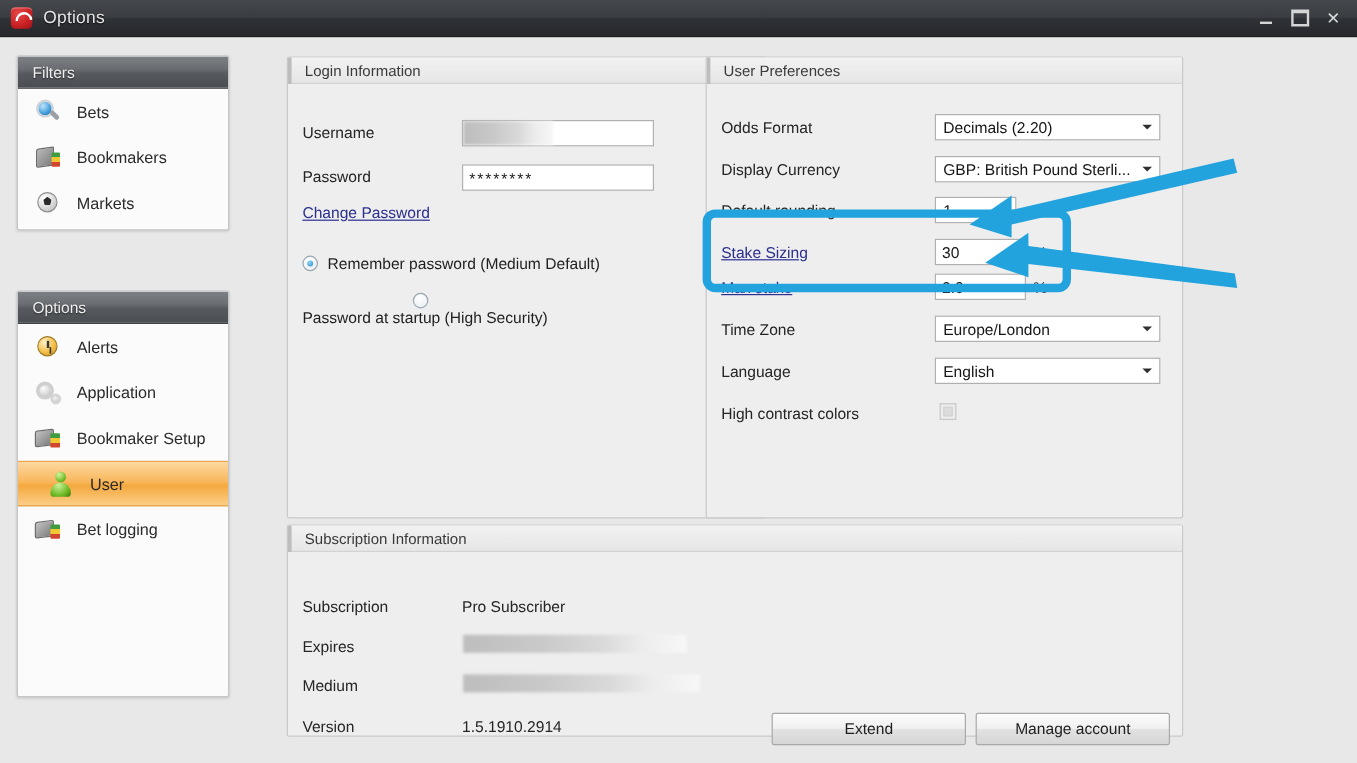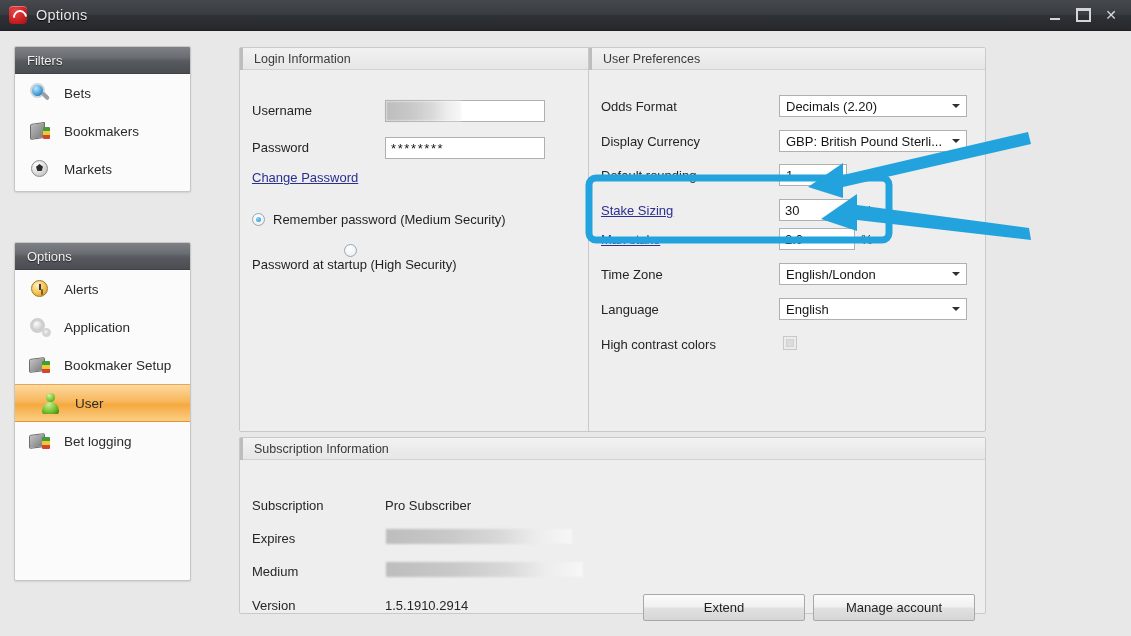--- a/index.html
+++ b/index.html
@@ -242,21 +242,21 @@
 
     <div class="frow" style="left:12px;top:70px;">
       <span class="flabel">Password</span>
     </div>
     <div class="ftext" style="position:absolute;left:145px;top:67px;width:160px;letter-spacing:1.6px;">********</div>
 
     <div class="flabel link" style="position:absolute;left:12px;top:100px;font-size:13px;">Change Password</div>
 
     <div class="radio-row" style="position:absolute;left:12px;top:142px;">
       <span class="radio on"></span>
-      <span>Remember password (Medium Security)</span>
+      <span>Remember password (Medium Default)</span>
     </div>
     <div class="radio-row" style="position:absolute;left:12px;top:174px;flex-direction:column;">
       <span class="radio"></span>
       <span>Password at startup (High Security)</span>
     </div>
   </div>
 </div>
 
 <div class="gbox" style="left:588px;top:47px;width:398px;height:385px;">
   <div class="gb-head">User Preferences</div>
@@ -283,21 +283,21 @@
     <div class="flabel link" style="position:absolute;left:12px;top:133px;">Stake Sizing</div>
     <div class="ftext" style="position:absolute;left:190px;top:129px;width:76px;">30</div>
     <div class="unit" style="position:absolute;left:272px;top:133px;">%</div>
 
     <div class="flabel link" style="position:absolute;left:12px;top:162px;">Max stake</div>
     <div class="ftext" style="position:absolute;left:190px;top:158px;width:76px;">2.0</div>
     <div class="unit" style="position:absolute;left:272px;top:162px;">%</div>
 
     <div class="flabel" style="position:absolute;left:12px;top:197px;">Time Zone</div>
     <div class="fcombo" style="position:absolute;left:190px;top:193px;width:188px;">
-      <span>English/London</span>
+      <span>Europe/London</span>
       <span class="arrow"></span>
     </div>
 
     <div class="flabel" style="position:absolute;left:12px;top:232px;">Language</div>
     <div class="fcombo" style="position:absolute;left:190px;top:228px;width:188px;">
       <span>English</span>
       <span class="arrow"></span>
     </div>
 
     <div class="flabel" style="position:absolute;left:12px;top:267px;">High contrast colors</div>

